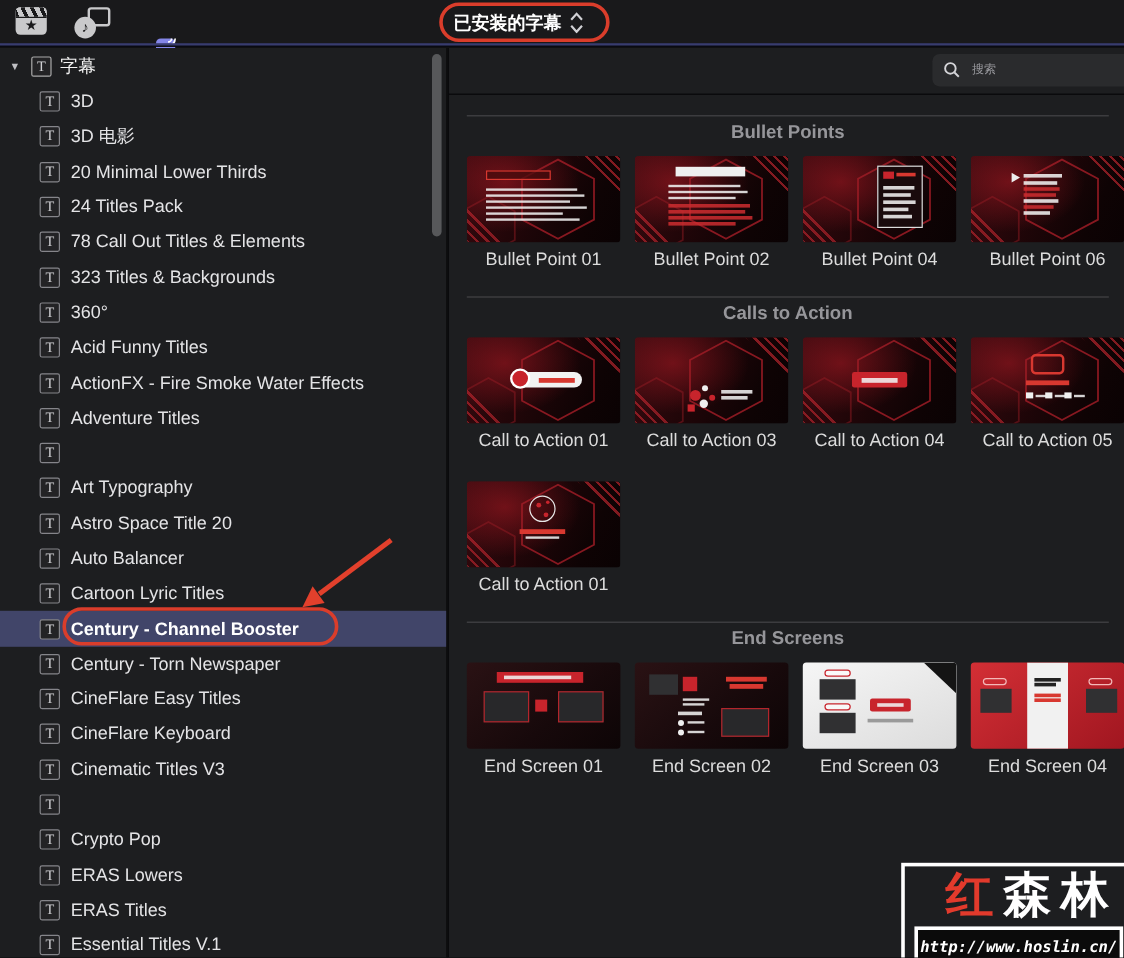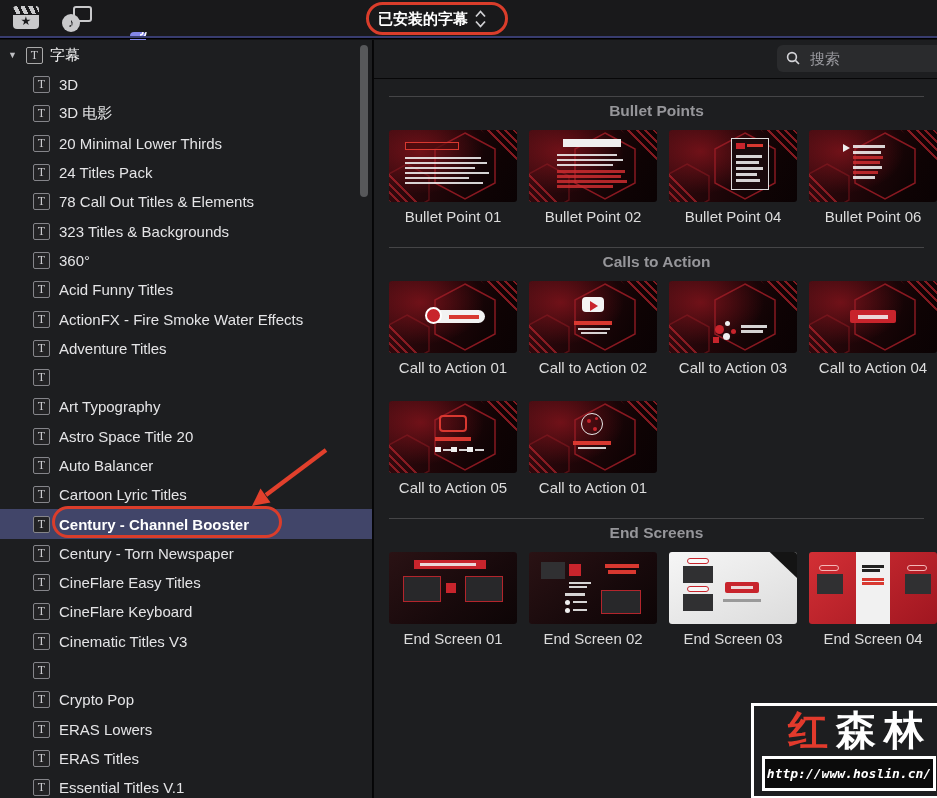--- a/index.html
+++ b/index.html
@@ -35,21 +35,21 @@
          font:12px "Liberation Serif",serif;display:flex;align-items:center;justify-content:center;border-radius:2px;}
   .side-item{height:29.3px;display:flex;align-items:center;gap:9px;padding-left:33px;color:#e4e4e6;font-size:15px;white-space:nowrap;}
   .side-item.selected{background:#414569;color:#fff;font-weight:bold;}
   #side-scrollbar{position:absolute;left:360px;top:5px;width:8px;height:152px;border-radius:4px;background:#57585a;}
 
   
   #main{position:absolute;left:373px;top:40px;width:564px;height:758px;background:#1d1e20;box-sizing:border-box;border-left:1px solid #070708;overflow:hidden;}
   #searchbar{position:relative;height:38px;border-bottom:1px solid #070708;}
   #searchfield{position:absolute;right:0;top:5px;width:160px;height:27px;background:#2a2b2d;border-radius:6px 0 0 6px;
                display:flex;align-items:center;gap:7px;padding-left:9px;box-sizing:border-box;}
-  #searchfield input{background:transparent;border:none;outline:none;color:#e8e8e8;font-size:15px;width:110px;font-family:"Liberation Sans",sans-serif;}
+  #searchfield input{background:transparent;border:none;outline:none;color:#e8e8e8;font-size:10px;width:110px;font-family:"Liberation Sans",sans-serif;}
   #searchfield input::placeholder{color:#98989d;}
   #scrollarea{padding:0 13px 0 15px;text-align:center;}
   .section{border-top:1px solid #454547;margin-top:22px;padding-top:5px;}
   .section:first-child{margin-top:17px;}
   .section h2{margin:0 0 10px 0;font-size:15.5px;font-weight:bold;color:#96969a;}
   .grid{display:grid;grid-template-columns:repeat(4,128px);gap:25px 12px;}
   .cell{width:128px;}
   .cell .label{margin-top:6px;font-size:15px;color:#dcdcdc;white-space:nowrap;overflow:hidden;}
   .thumb{width:128px;height:72px;border-radius:3px;position:relative;overflow:hidden;
      background:radial-gradient(90px 60px at 25% 30%,rgba(170,25,35,.55),transparent 70%),
@@ -86,21 +86,21 @@
   .scr{border:2px solid #d83830;border-radius:4px;box-sizing:border-box;}
   .wob{border:1.5px solid #e8e8e8;border-radius:50%;box-sizing:border-box;}
   .dk{background:#141414;clip-path:polygon(35% 0,100% 0,100% 100%);}
   .opill{border:1px solid #c8242c;border-radius:3px;background:rgba(255,255,255,.6);box-sizing:border-box;}
   .gl{background:#9a9a9a;}
   .wstripe{background:#f1f1f1;}
   .dl{background:#222;}
   .opillw{border:1px solid #f4b8b8;border-radius:3px;box-sizing:border-box;}
 
   
-  #wm{position:absolute;left:0;top:0;width:937px;height:672px;pointer-events:none;}
+  #wm{position:absolute;left:0;top:16px;width:937px;height:672px;pointer-events:none;}
   #wm-box{position:absolute;left:751px;top:703px;width:196px;height:90px;border:3px solid #fff;}
   #wm-brand{position:absolute;left:788px;top:704px;font-size:40px;font-weight:bold;letter-spacing:8px;line-height:52px;color:#fff;white-space:nowrap;}
   #wm-brand .red{color:#e23a2c;}
   #wm-urlbox{position:absolute;left:762px;top:756px;width:168px;height:29px;background:#0b0b0b;border:3px solid #fff;
              display:flex;align-items:center;justify-content:center;}
   #wm-url{font-family:"DejaVu Sans Mono",monospace;font-style:italic;font-weight:bold;font-size:13px;color:#fff;white-space:nowrap;}
 
   
   .ann{position:absolute;pointer-events:none;}
   #ann-dropdown{left:366px;top:2px;width:142px;height:33px;border:3px solid #da3d2b;border-radius:17px;box-sizing:border-box;}
@@ -336,34 +336,20 @@
             <div class="thumb cta1">
               <svg class="hexes" viewBox="0 0 128 72">
                 <polygon points="76,3 106,19 106,53 76,69 46,53 46,19" fill="none" stroke="#9c1c26" stroke-width="1.5" opacity=".85"></polygon>
                 <polygon points="18,34 40,46 40,70 18,82 -4,70 -4,46" fill="none" stroke="#9c1c26" stroke-width="1.5" opacity=".45"></polygon>
               </svg>
               <div class="shape wpill" style="top: 29px; left: 42px; width: 54px; height: 13px;"></div>
               <div class="shape bell" style="top: 26px; left: 36px; width: 17px; height: 17px;"></div>
               <div class="shape rl" style="top: 34px; left: 60px; width: 30px; height: 3.5px;"></div>
             </div>
             <div class="label">Call to Action 01</div>
-          </div>
-          <div class="cell">
-            <div class="thumb cta2">
-              <svg class="hexes" viewBox="0 0 128 72">
-                <polygon points="76,3 106,19 106,53 76,69 46,53 46,19" fill="none" stroke="#9c1c26" stroke-width="1.5" opacity=".85"></polygon>
-                <polygon points="18,34 40,46 40,70 18,82 -4,70 -4,46" fill="none" stroke="#9c1c26" stroke-width="1.5" opacity=".45"></polygon>
-              </svg>
-              <div class="shape ytb" style="top: 16px; left: 53px; width: 22px; height: 15px;"></div>
-              <div class="shape trir" style="top: 20px; left: 61px; width: 0px; height: 0px;"></div>
-              <div class="shape rl" style="top: 40px; left: 45px; width: 38px; height: 4px;"></div>
-              <div class="shape wl" style="top: 47px; left: 49px; width: 32px; height: 2px;"></div>
-              <div class="shape wl" style="top: 51px; left: 52px; width: 26px; height: 2px;"></div>
-            </div>
-            <div class="label">Call to Action 02</div>
           </div>
           <div class="cell">
             <div class="thumb cta3">
               <svg class="hexes" viewBox="0 0 128 72">
                 <polygon points="76,3 106,19 106,53 76,69 46,53 46,19" fill="none" stroke="#9c1c26" stroke-width="1.5" opacity=".85"></polygon>
                 <polygon points="18,34 40,46 40,70 18,82 -4,70 -4,46" fill="none" stroke="#9c1c26" stroke-width="1.5" opacity=".45"></polygon>
               </svg>
               <div class="shape rbox" style="top: 44px; left: 46px; width: 9px; height: 9px; border-radius: 50%;"></div>
               <div class="shape wbox" style="top: 52px; left: 54px; width: 7px; height: 7px; border-radius: 50%;"></div>
               <div class="shape rbox" style="top: 56px; left: 44px; width: 6px; height: 6px;"></div>

